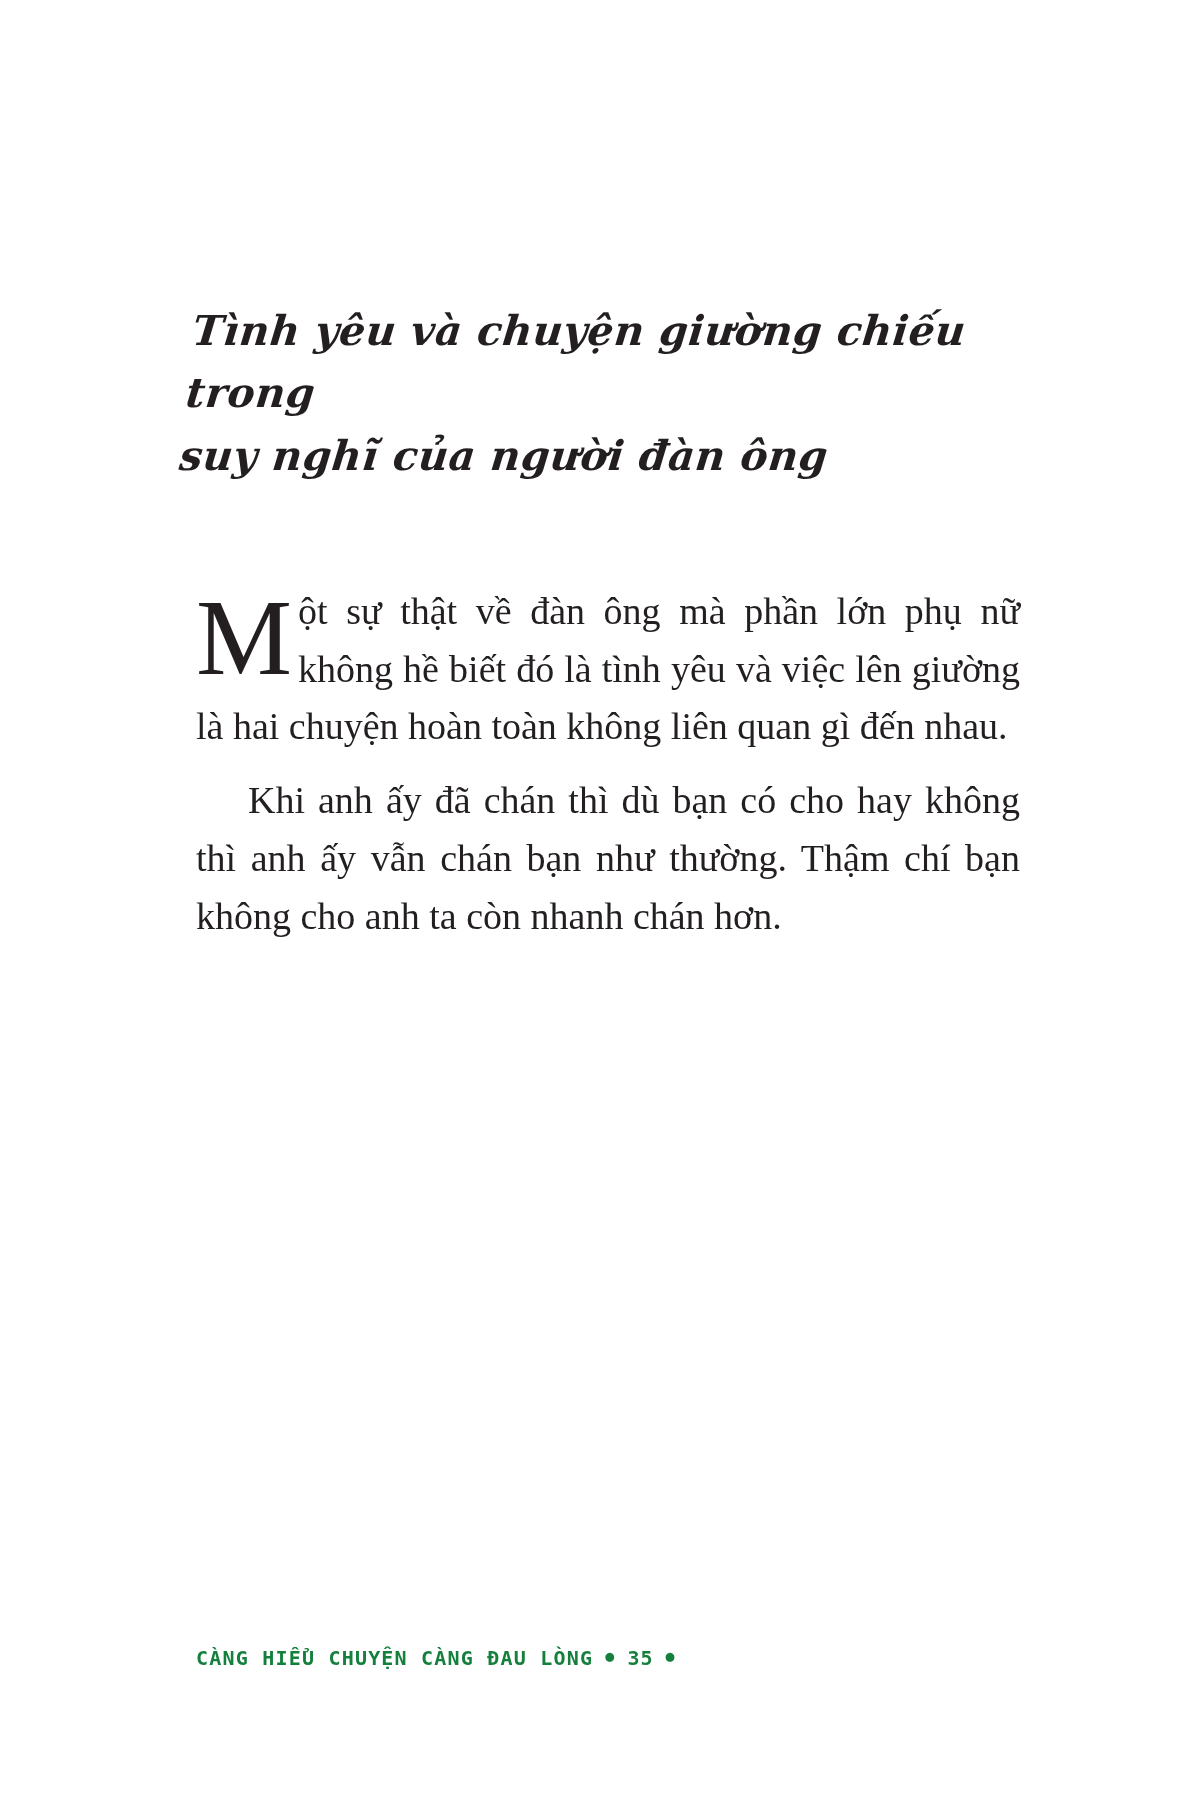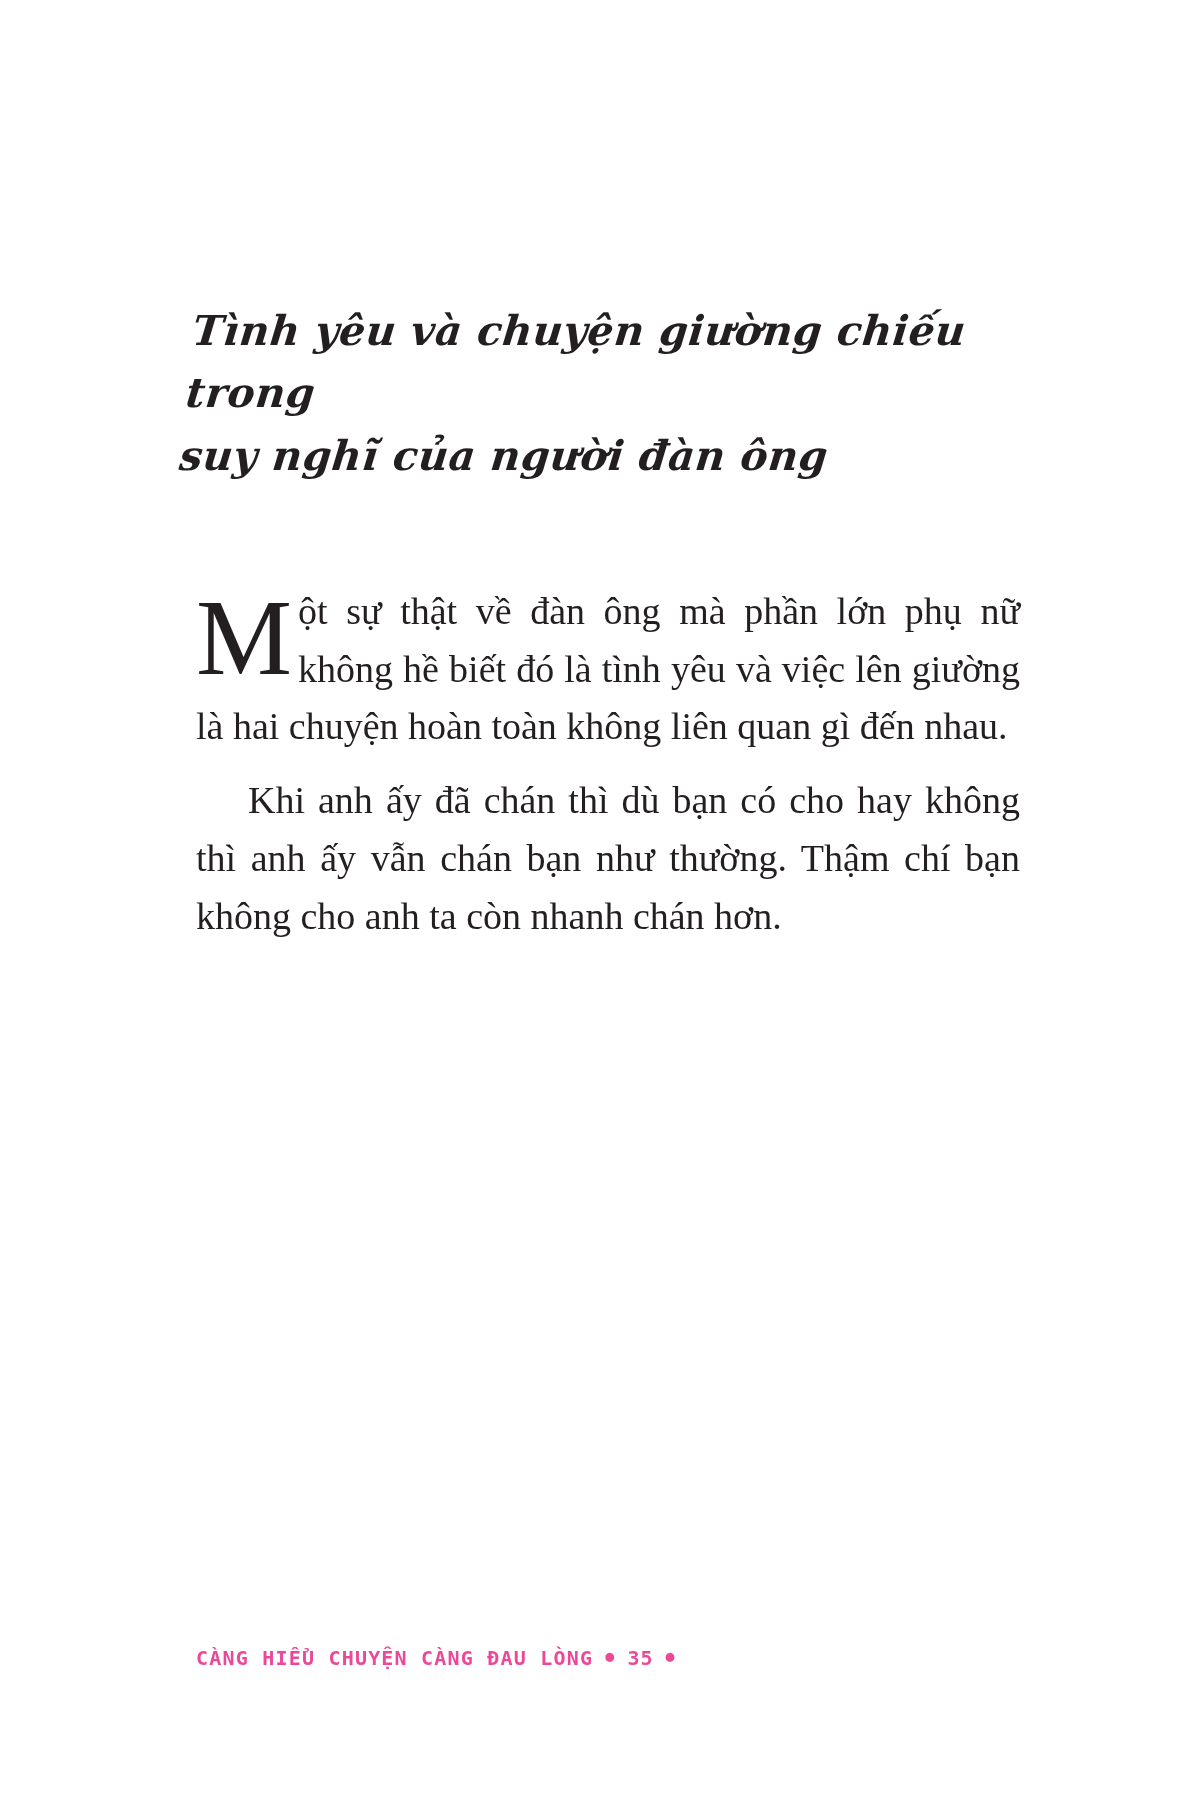--- a/index.html
+++ b/index.html
@@ -83,21 +83,21 @@
     position: absolute;
     left: 196px;
     bottom: 130px;
     width: 824px;
     display: flex;
     align-items: center;
     gap: 12px;
     font-family: "DejaVu Sans Mono", monospace;
     font-size: 20px;
     letter-spacing: 1.2px;
-    color: #ec4899;
+    color: #15803d;
     font-weight: 700;
   }
   .footer .book-title {
     white-space: nowrap;
   }
   .footer .dot {
     font-size: 15px;
     line-height: 1;
     position: relative;
     top: -2px;

